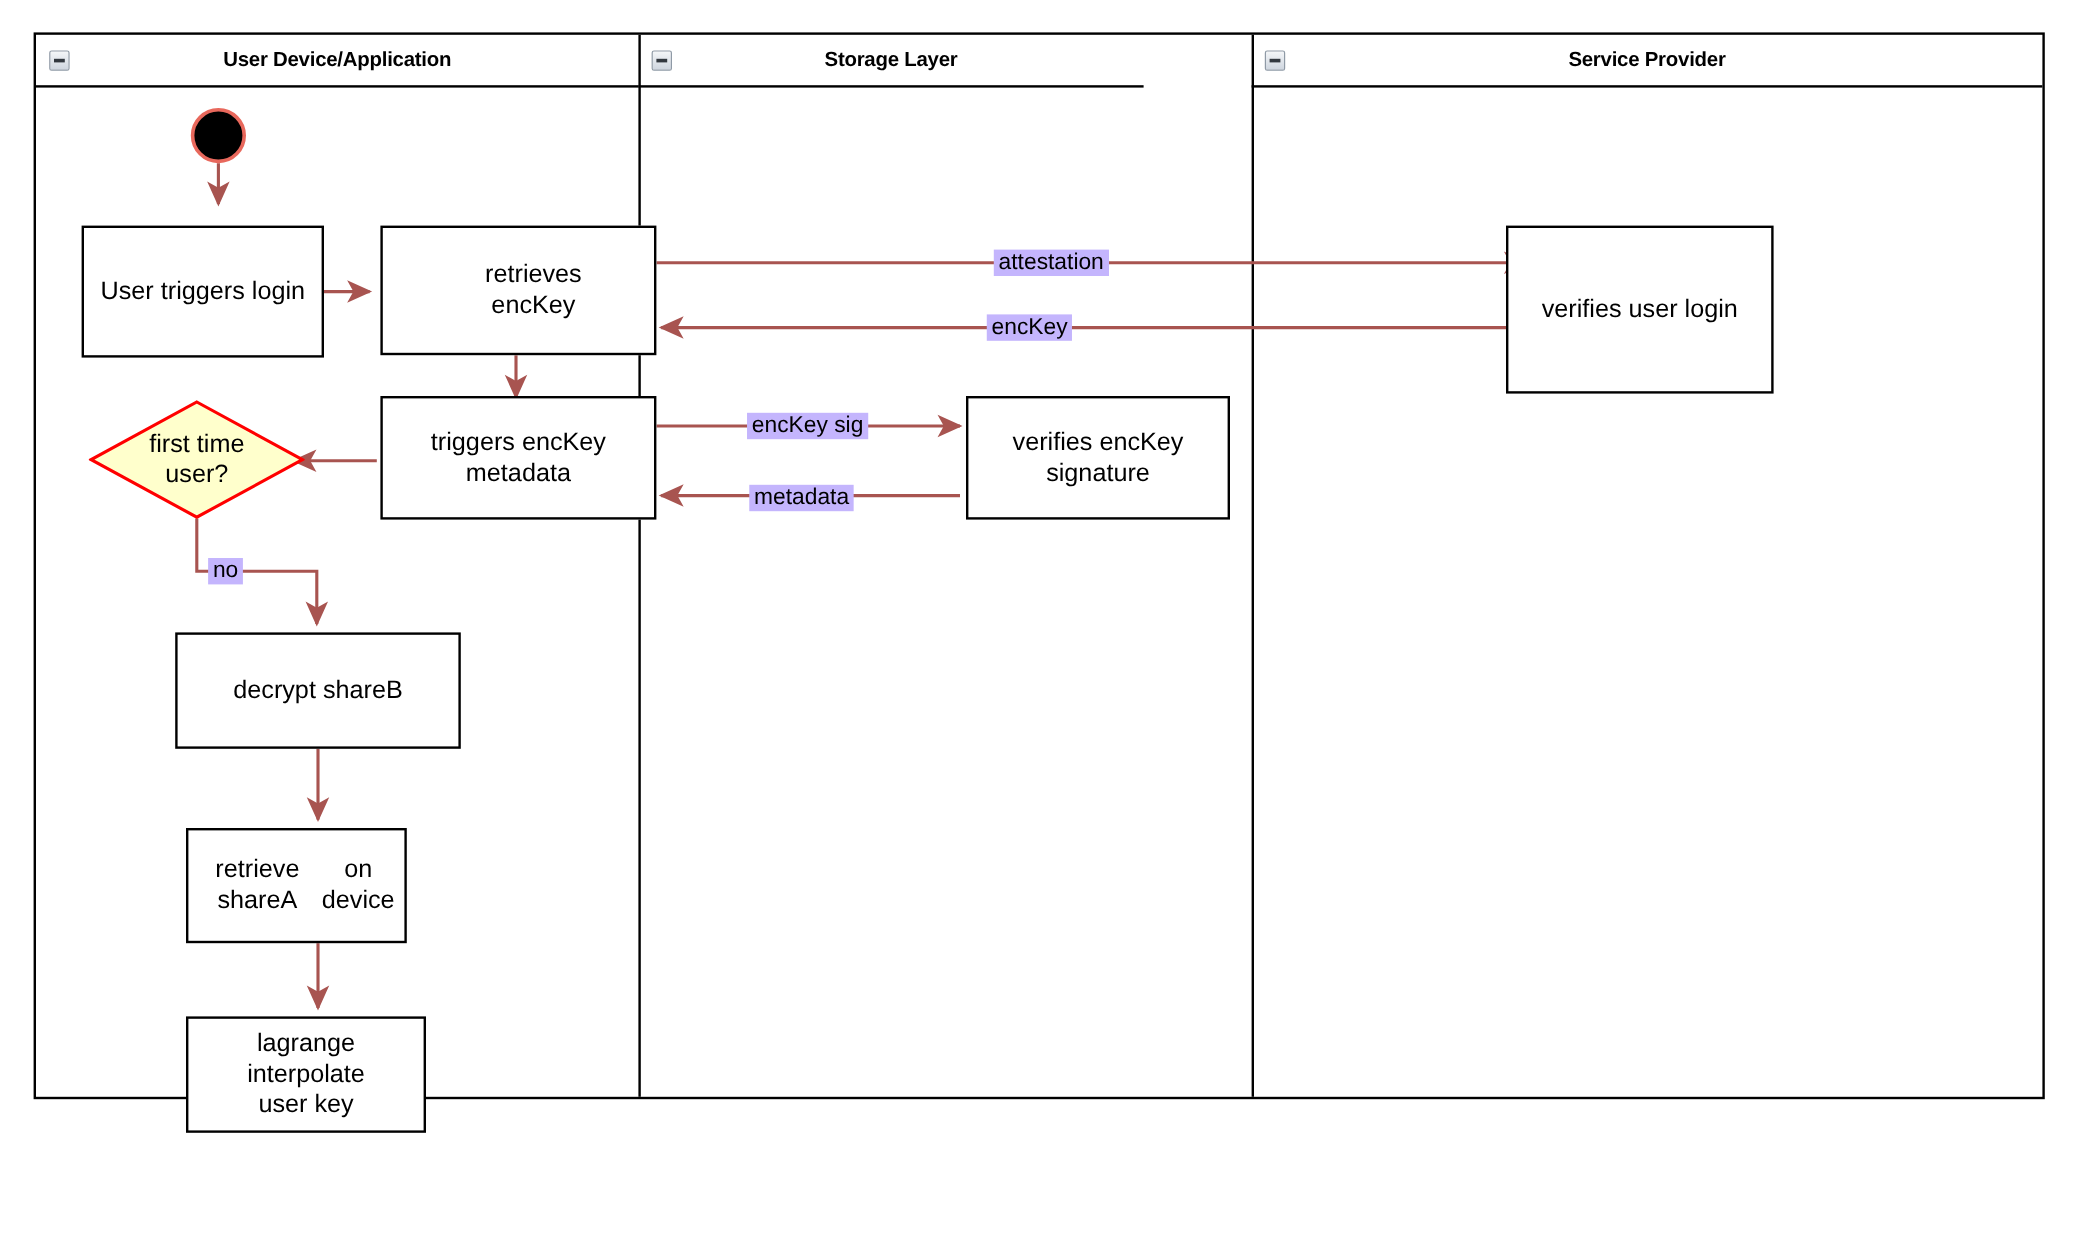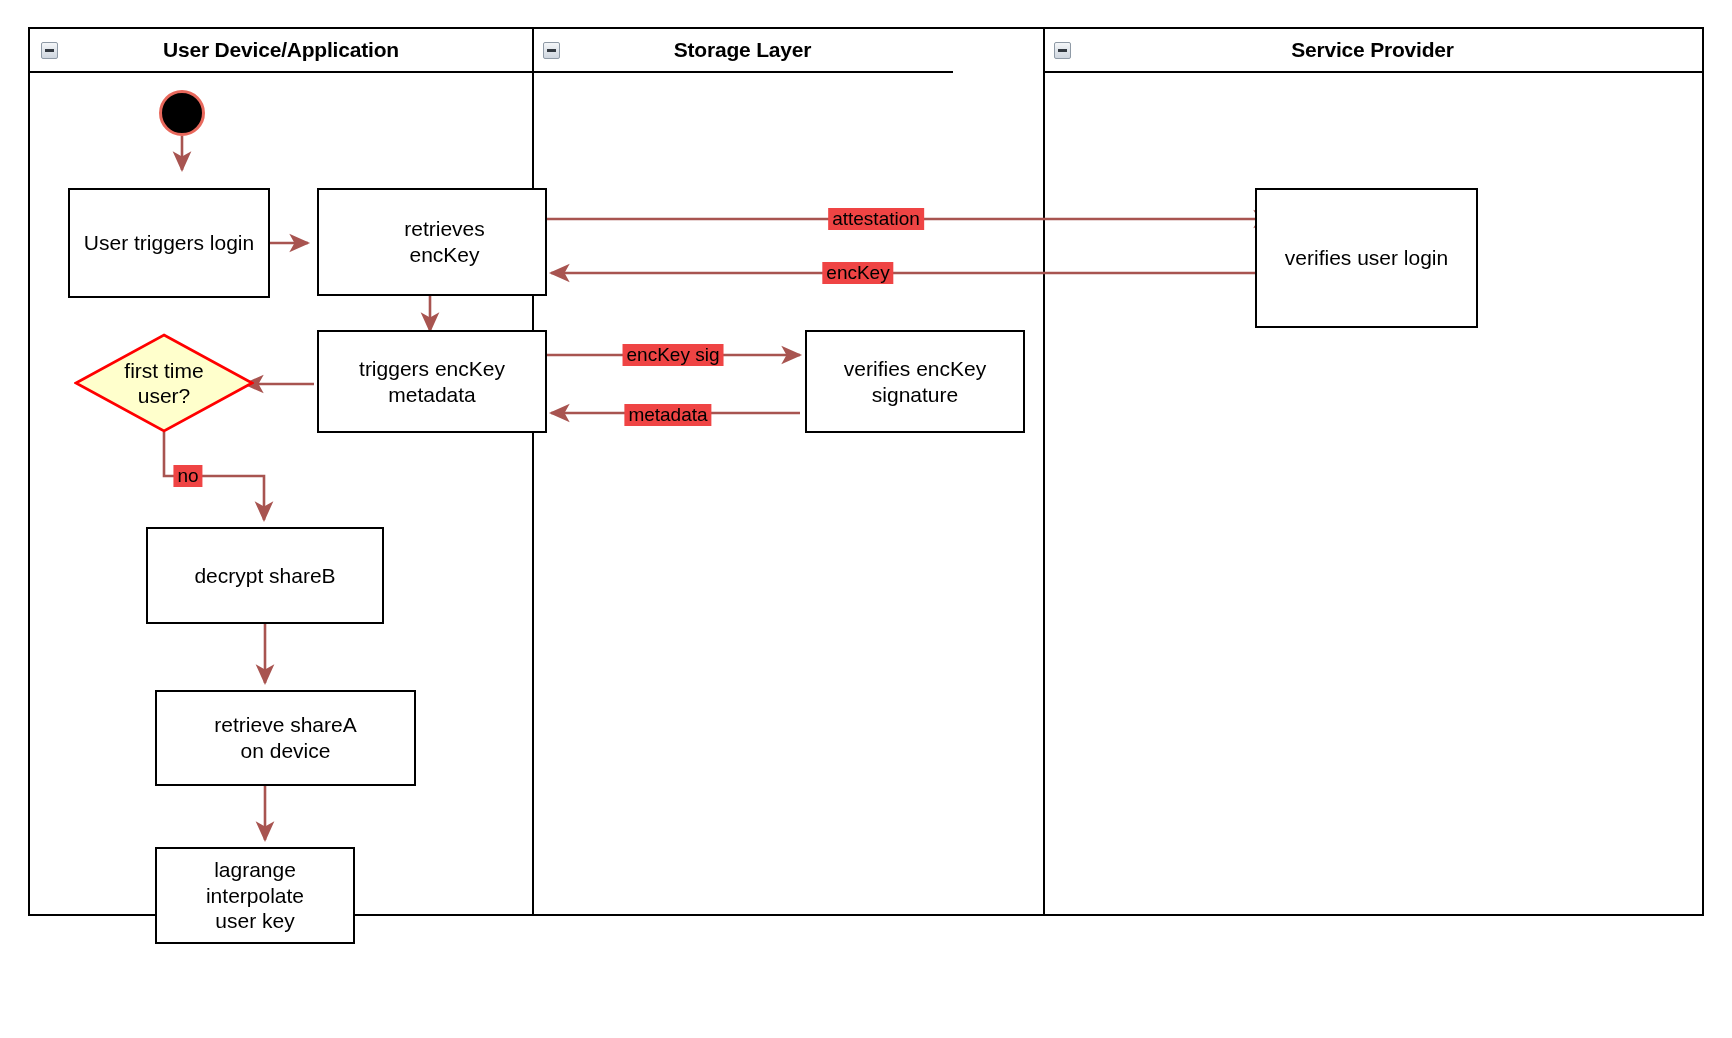--- a/index.html
+++ b/index.html
@@ -37,21 +37,21 @@
     position: absolute;
     top: 0;
     height: 44px;
     box-sizing: border-box;
     border-bottom: 2px solid #000000;
     display: flex;
     align-items: center;
     justify-content: center;
   }
   .lane-title {
-    font-size: 21px;
+    font-size: 17px;
     font-weight: bold;
     color: #000000;
     letter-spacing: -0.2px;
     white-space: nowrap;
   }
   .collapse-icon {
     position: absolute;
     left: 11px;
     top: 13px;
     width: 17px;
@@ -121,21 +121,21 @@
     left: 0;
     top: 0;
     width: 1732px;
     height: 1038px;
     pointer-events: none;
   }
   .edge-label {
     position: absolute;
     font-size: 19px;
     color: #000000;
-    background: #ef4444;
+    background: #c4b5fd;
     padding: 0 4px;
     white-space: nowrap;
     transform: translate(-50%, -50%);
   }
 </style>
 </head>
 <body>
 
 <div id="canvas">
 
@@ -227,21 +227,21 @@
     <div class="diamond-label">
       <span>first time</span>
       <span>user?</span>
     </div>
   </div>
 
   <div class="node" style="left:146px; top:527px; width:238px; height:97px;">
     <span>decrypt shareB</span>
   </div>
 
-  <div class="node" style="left:155px; top:690px; width:261px; height:96px; flex-direction:column;">
+  <div class="node" style="left:155px; top:690px; width:184px; height:96px; flex-direction:row;">
     <span>retrieve shareA</span>
     <span>on device</span>
   </div>
 
   <div class="node" style="left:155px; top:847px; width:200px; height:97px; flex-direction:column;">
     <span>lagrange interpolate</span>
     <span>user key</span>
   </div>
 
   <div class="node" style="left:805px; top:330px; width:220px; height:103px; flex-direction:column;">

